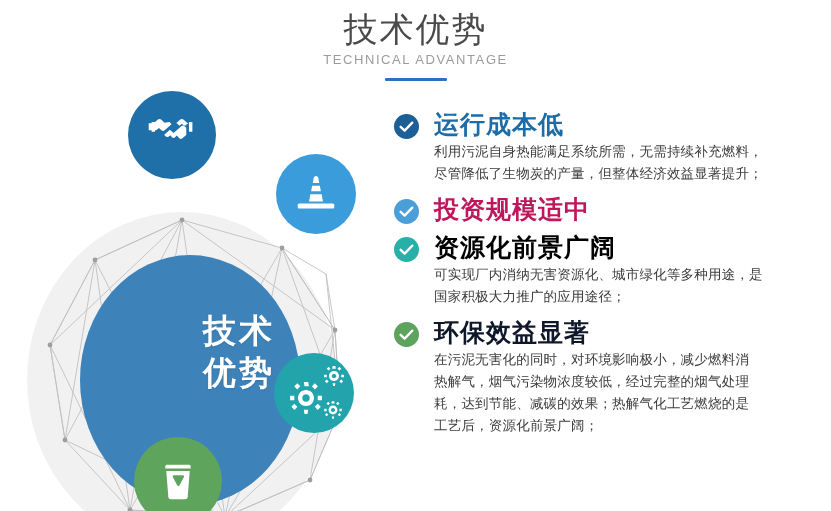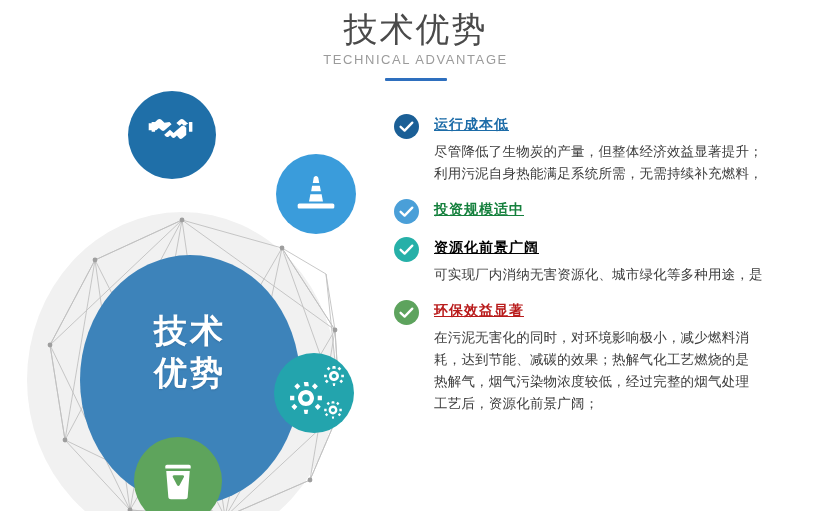--- a/index.html
+++ b/index.html
@@ -62,21 +62,21 @@
     height: 431px;
   }
   .graphic svg {
     display: block;
   }
   .center-label {
     position: absolute;
     left: 95px;
     top: 230px;
     width: 170px;
-    text-align: center;
+    text-align: right;
     color: #ffffff;
     font-size: 33px;
     line-height: 42px;
     font-weight: 700;
     letter-spacing: 3px;
     pointer-events: none;
     text-shadow: 0 1px 2px rgba(0,0,0,.12);
   }
 
   
@@ -100,26 +100,25 @@
     width: 25px;
     height: 25px;
     border-radius: 50%;
     display: flex;
     align-items: center;
     justify-content: center;
   }
   .check svg { display: block; }
 
   .f-title {
-    font-size: 14px;
+    font-size: 25px;
     line-height: 28px;
     font-weight: 700;
     letter-spacing: 1px;
     margin: 0 0 3px 0;
-    text-decoration: underline;
   }
   .f-body {
     font-size: 13.5px;
     line-height: 22px;
     color: #3c3c3c;
     letter-spacing: 0.2px;
     margin: 0;
   }
   .f-body .ln { display: block; white-space: nowrap; }
 </style>
@@ -240,58 +239,59 @@
 
     <div class="feature">
       <span class="check">
         <svg width="25" height="25" viewBox="0 0 25 25">
           <circle cx="12.5" cy="12.5" r="12.5" fill="#1b5f96"></circle>
           <path d="M6.6 12.8 L10.6 16.6 L18.3 8.6" stroke="#ffffff" stroke-width="2.3" fill="none" stroke-linecap="round" stroke-linejoin="round"></path>
         </svg>
       </span>
       <div class="f-title" style="color:#1d6ca8">运行成本低</div>
       <div class="f-body">
+        <span class="ln">利用污泥自身热能满足系统所需，无需持续补充燃料，</span>
         <span class="ln">尽管降低了生物炭的产量，但整体经济效益显著提升；</span>
-        <span class="ln">利用污泥自身热能满足系统所需，无需持续补充燃料，</span>
       </div>
     </div>
 
     <div class="feature">
       <span class="check">
         <svg width="25" height="25" viewBox="0 0 25 25">
           <circle cx="12.5" cy="12.5" r="12.5" fill="#4a9fd8"></circle>
           <path d="M6.6 12.8 L10.6 16.6 L18.3 8.6" stroke="#ffffff" stroke-width="2.3" fill="none" stroke-linecap="round" stroke-linejoin="round"></path>
         </svg>
       </span>
-      <div class="f-title" style="color:#15803d">投资规模适中</div>
+      <div class="f-title" style="color:#be185d">投资规模适中</div>
     </div>
 
     <div class="feature">
       <span class="check">
         <svg width="25" height="25" viewBox="0 0 25 25">
           <circle cx="12.5" cy="12.5" r="12.5" fill="#26b0a8"></circle>
           <path d="M6.6 12.8 L10.6 16.6 L18.3 8.6" stroke="#ffffff" stroke-width="2.3" fill="none" stroke-linecap="round" stroke-linejoin="round"></path>
         </svg>
       </span>
       <div class="f-title" style="color:#000000">资源化前景广阔</div>
       <div class="f-body">
         <span class="ln">可实现厂内消纳无害资源化、城市绿化等多种用途，是</span>
+        <span class="ln">国家积极大力推广的应用途径；</span>
       </div>
     </div>
 
     <div class="feature">
       <span class="check">
         <svg width="25" height="25" viewBox="0 0 25 25">
           <circle cx="12.5" cy="12.5" r="12.5" fill="#5da35d"></circle>
           <path d="M6.6 12.8 L10.6 16.6 L18.3 8.6" stroke="#ffffff" stroke-width="2.3" fill="none" stroke-linecap="round" stroke-linejoin="round"></path>
         </svg>
       </span>
-      <div class="f-title" style="color:#b91c1c">环保效益显著</div>
+      <div class="f-title" style="color:#0f172a">环保效益显著</div>
       <div class="f-body">
         <span class="ln">在污泥无害化的同时，对环境影响极小，减少燃料消</span>
+        <span class="ln">热解气，烟气污染物浓度较低，经过完整的烟气处理</span>
         <span class="ln">耗，达到节能、减碳的效果；热解气化工艺燃烧的是</span>
-        <span class="ln">热解气，烟气污染物浓度较低，经过完整的烟气处理</span>
         <span class="ln">工艺后，资源化前景广阔；</span>
       </div>
     </div>
 
   </div>
 </div>
 
 </body></html>

